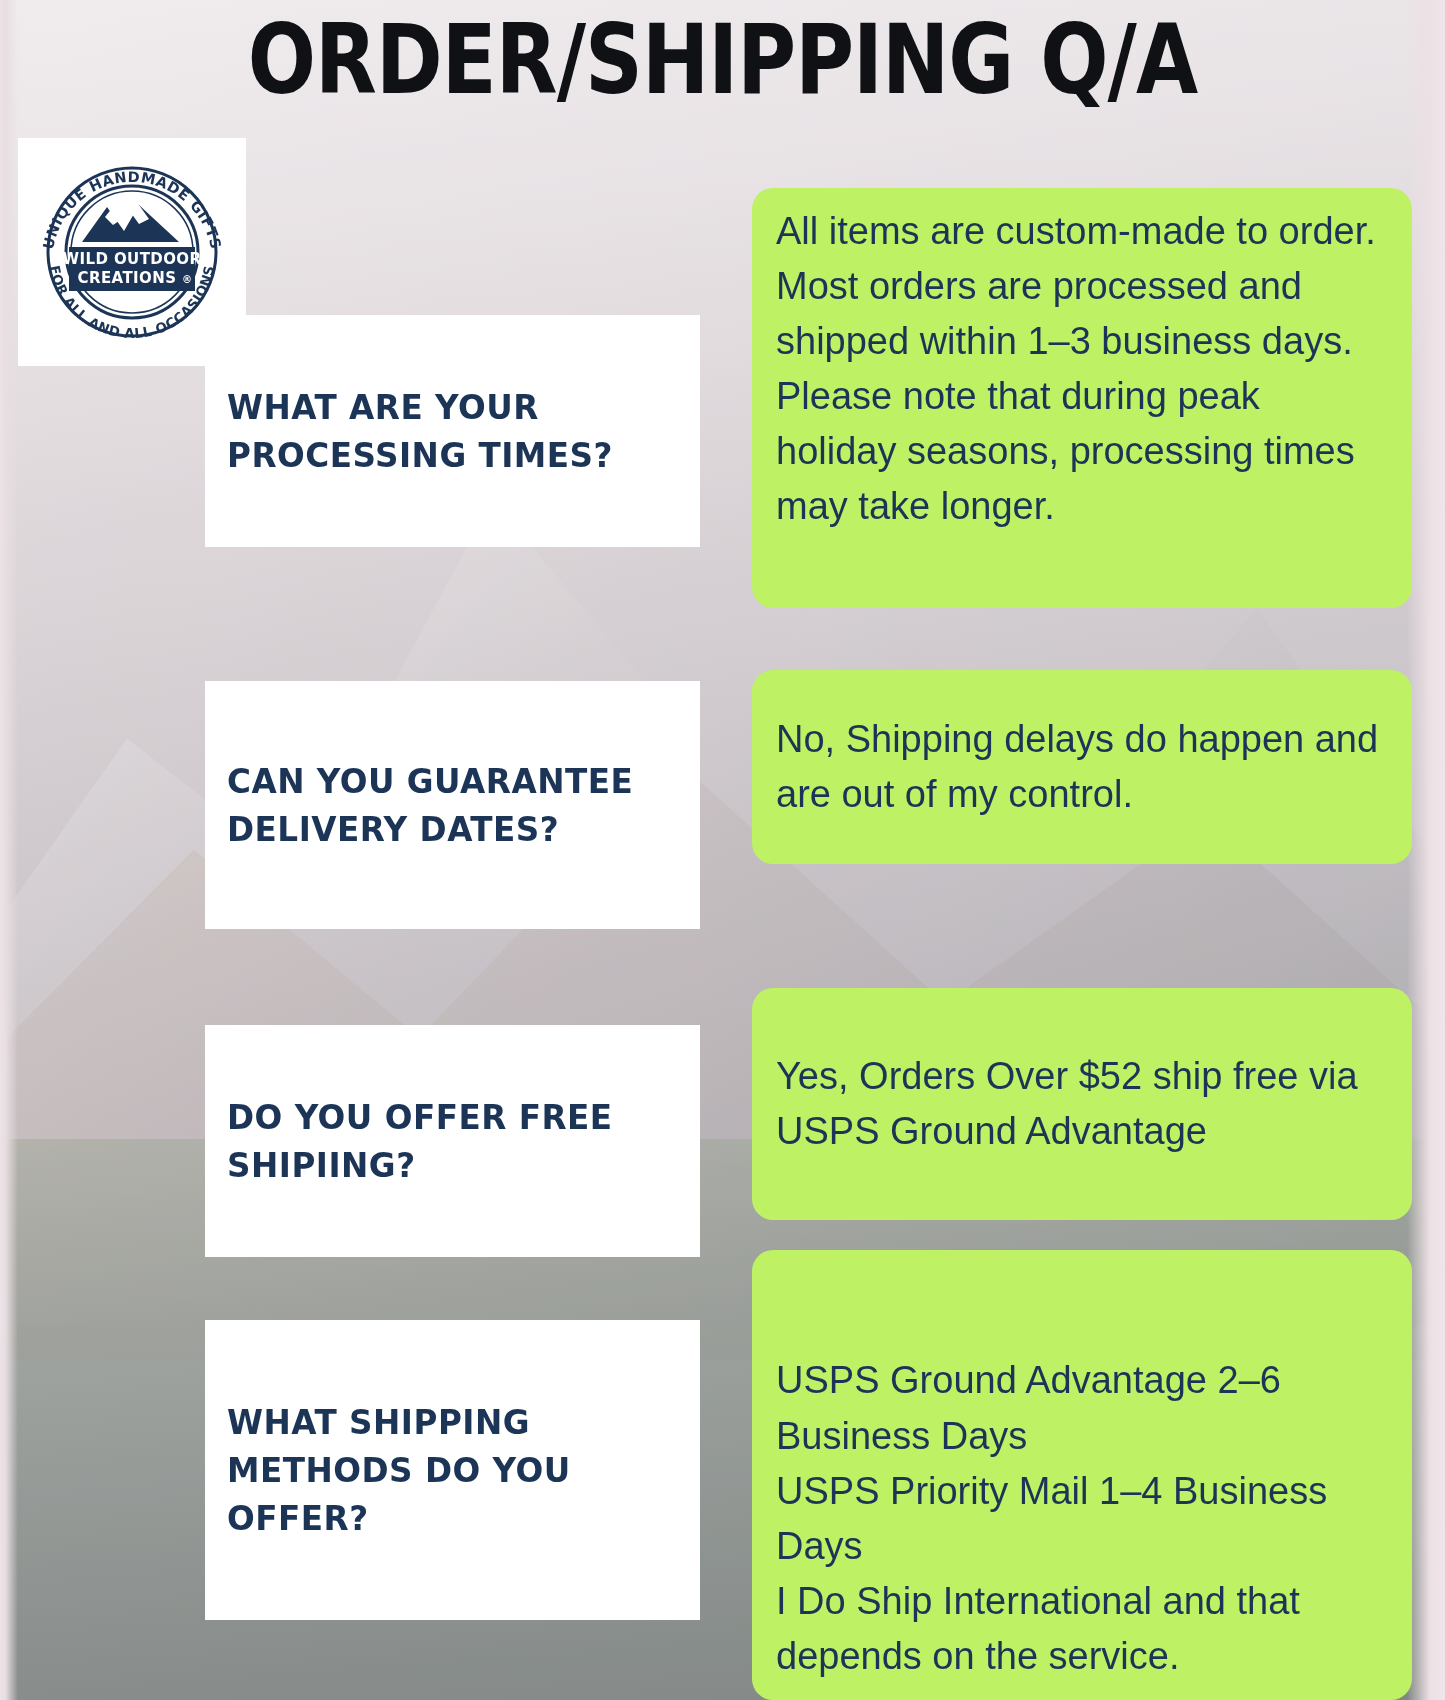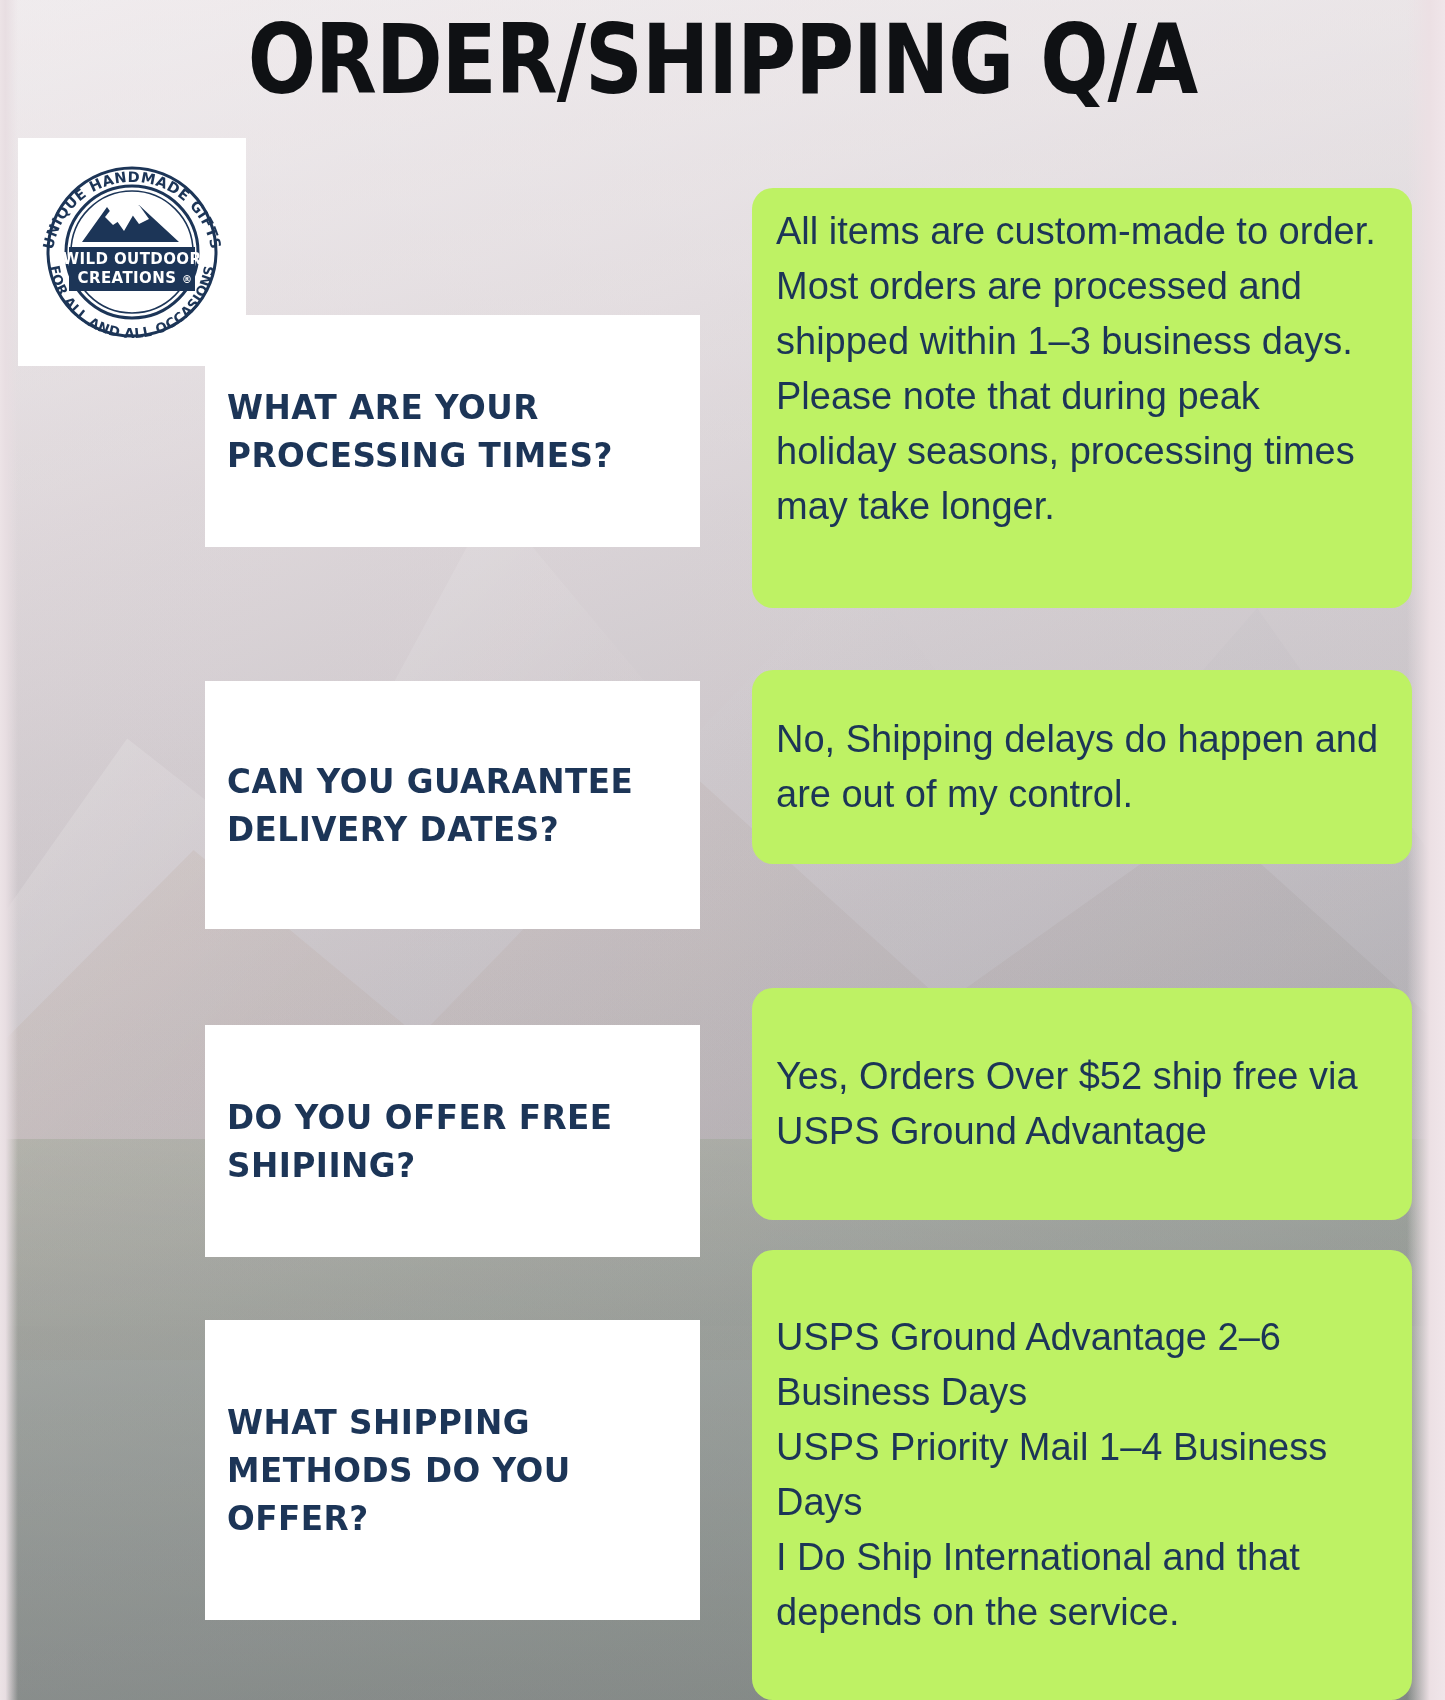--- a/index.html
+++ b/index.html
@@ -154,21 +154,21 @@
   }
 
   
   #q1 { left: 205px; top: 315px; width: 495px; height: 232px; }
   #a1 { left: 752px; top: 188px; width: 660px; height: 420px; align-items: flex-start; }
   #q2 { left: 205px; top: 681px; width: 495px; height: 248px; }
   #a2 { left: 752px; top: 670px; width: 660px; height: 194px; }
   #q3 { left: 205px; top: 987px; width: 495px; height: 232px; margin-top: 38px; }
   #a3 { left: 752px; top: 988px; width: 660px; height: 232px; }
   #q4 { left: 205px; top: 1320px; width: 495px; height: 300px; }
-  #a4 { left: 752px; top: 1250px; width: 660px; height: 450px; align-items: center; }
+  #a4 { left: 752px; top: 1250px; width: 660px; height: 450px; align-items: flex-end; }
 </style>
 </head>
 <body>
 
 <div class="page">
 
   <div class="bg">
     <div class="bg-mountain"></div>
     <div class="bg-mountain2"></div>
     <div class="bg-field"></div>

